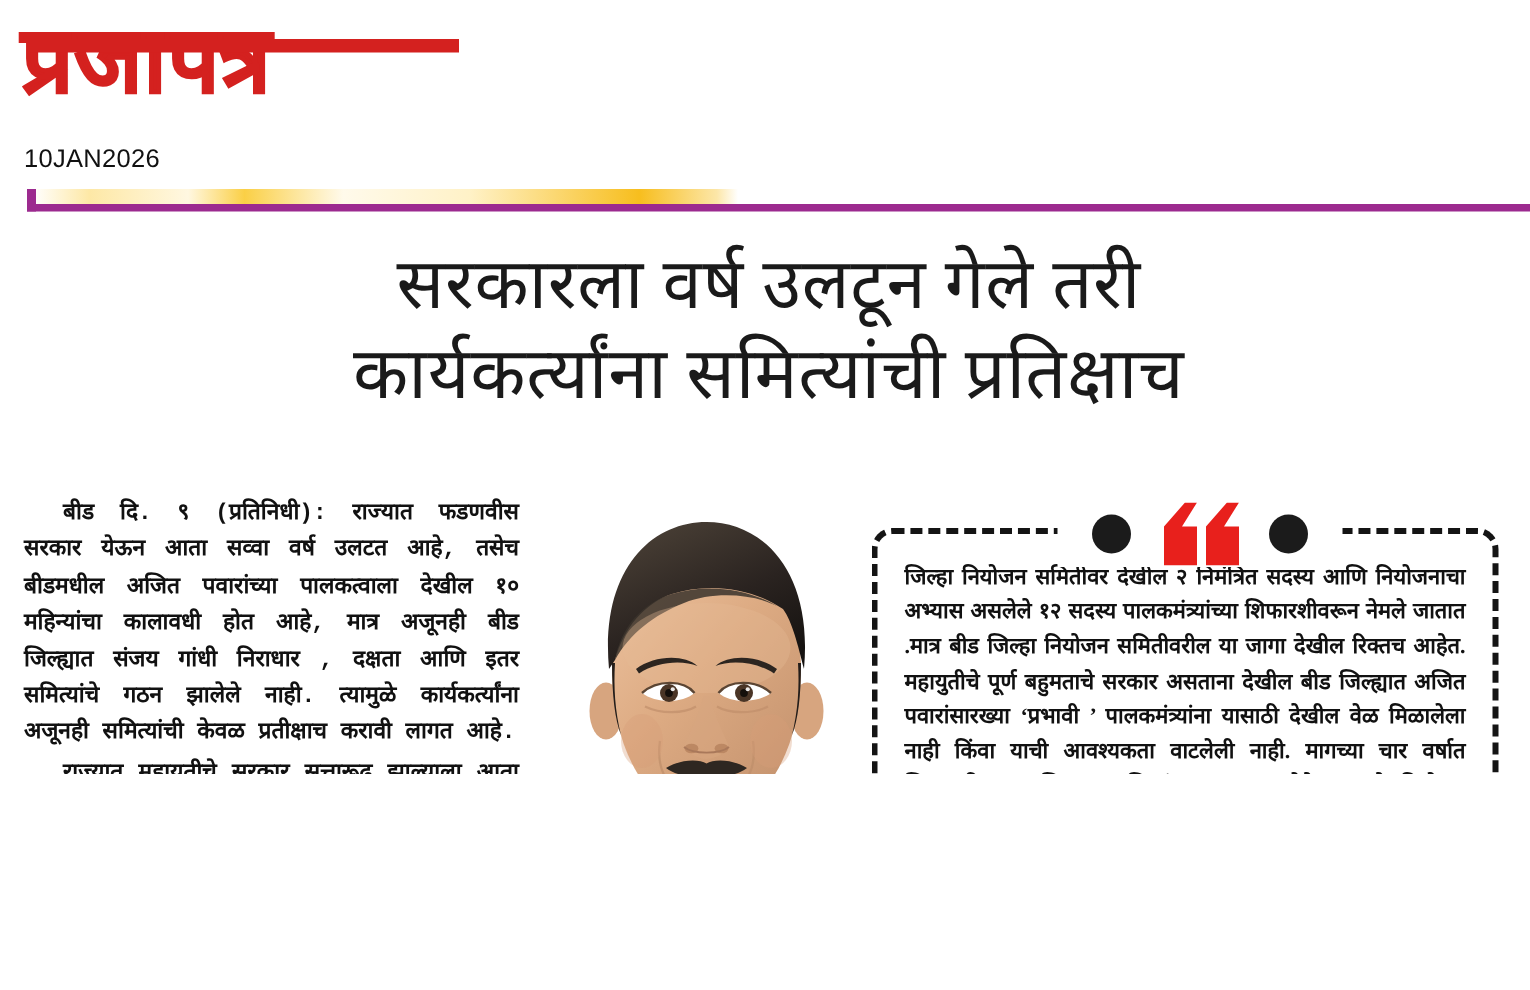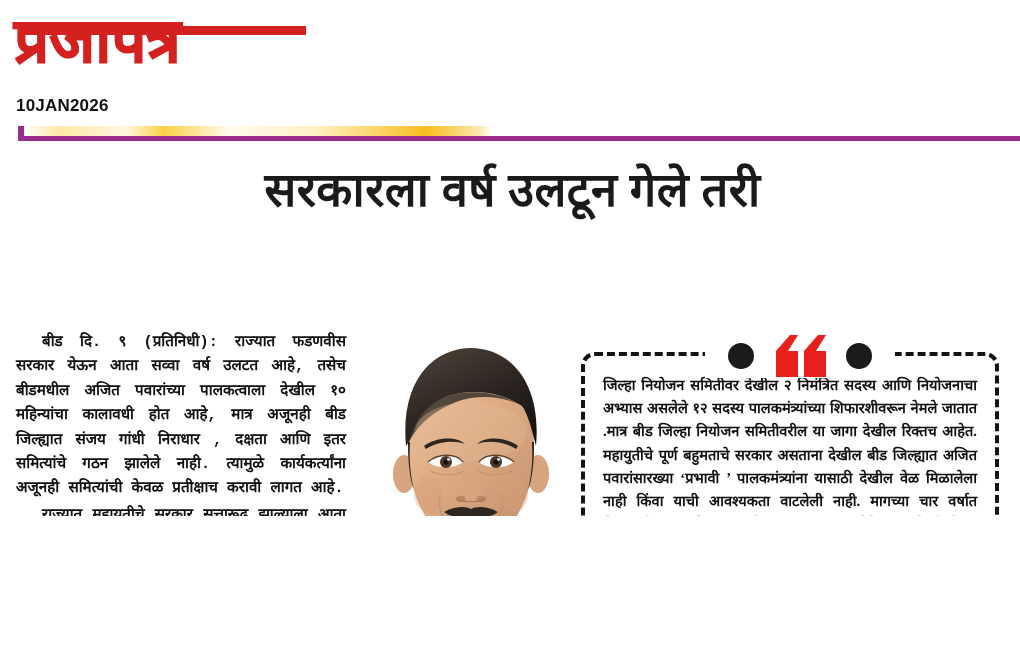--- a/index.html
+++ b/index.html
@@ -50,21 +50,21 @@
     height: 9px;
     background: #d4211f;
   }
 
   .issue-date {
     position: absolute;
     left: 16px;
     top: 96px;
     font-family: "Liberation Sans", sans-serif;
     font-size: 17px;
-    font-weight: 700;
+    font-weight: 400;
     color: #111111;
     letter-spacing: 0.2px;
   }
 
   
   .top-rule-wrap {
     position: absolute;
     left: 18px;
     top: 126px;
     width: 1002px;
@@ -105,21 +105,21 @@
   }
 
   
   .headline {
     position: absolute;
     left: 40px;
     top: 160px;
     width: 945px;
     text-align: center;
     font-family: "Liberation Serif", "DejaVu Serif", serif;
-    font-weight: bold;
+    font-weight: normal;
     color: #1a1a1a;
   }
   .headline-line {
     font-size: 47px;
     line-height: 60px;
     letter-spacing: 0.5px;
     white-space: nowrap;
   }
   .headline-line.l2 {
     font-size: 48px;
@@ -271,20 +271,21 @@
   <div class="issue-date">10JAN2026</div>
 
   <div class="top-rule-wrap">
     <div class="top-rule-gold"></div>
     <div class="top-rule-line"></div>
     <div class="top-rule-cap"></div>
   </div>
 
   <div class="headline">
     <div class="headline-line l1">सरकारला वर्ष उलटून गेले तरी</div>
+    <div class="headline-line l2">कार्यकर्त्यांना समित्यांची प्रतिक्षाच</div>
   </div>
 
   <div class="article-col">
     <p>बीड दि. ९ (प्रतिनिधी): राज्यात फडणवीस सरकार येऊन आता सव्वा वर्ष उलटत आहे, तसेच बीडमधील अजित पवारांच्या पालकत्वाला देखील १० महिन्यांचा कालावधी होत आहे, मात्र अजूनही बीड जिल्ह्यात संजय गांधी निराधार , दक्षता आणि इतर समित्यांचे गठन झालेले नाही. त्यामुळे कार्यकर्त्यांना अजूनही समित्यांची केवळ प्रतीक्षाच करावी लागत आहे.</p>
     <p><span>राज्यात महायुतीचे सरकार सत्तारूढ झाल्याला आता सव्वा वर्षाचा कालावधी उलटला आहे. साधारणतः सरकार बदलल्यानंतर पालकमंत्री निश्चित झाले कि त्यानंतर त्यांच्या शिफारशीवरून जिल्हास्तरीय समित्या गठीत केल्या जातात. या समित्यांममध्ये आपली वर्णी लागावी अशी कार्यकर्त्यांची इच्छा असते. सामान्य लोकांमध्ये जाऊन करता यावे अशा निराधार योजना समिती, पुरवठा विभागाची दक्षता समिती, महिला बालकल्यांची लाडकी बहीण</span><span class="jump-ref"><span class="jump-arrow">▶▶</span><span>पान ५ वर</span></span></p>
   </div>
 
   <div class="photo">
     <svg width="238" height="336" viewBox="0 0 238 336" xmlns="http://www.w3.org/2000/svg" aria-hidden="true">
       <defs>

